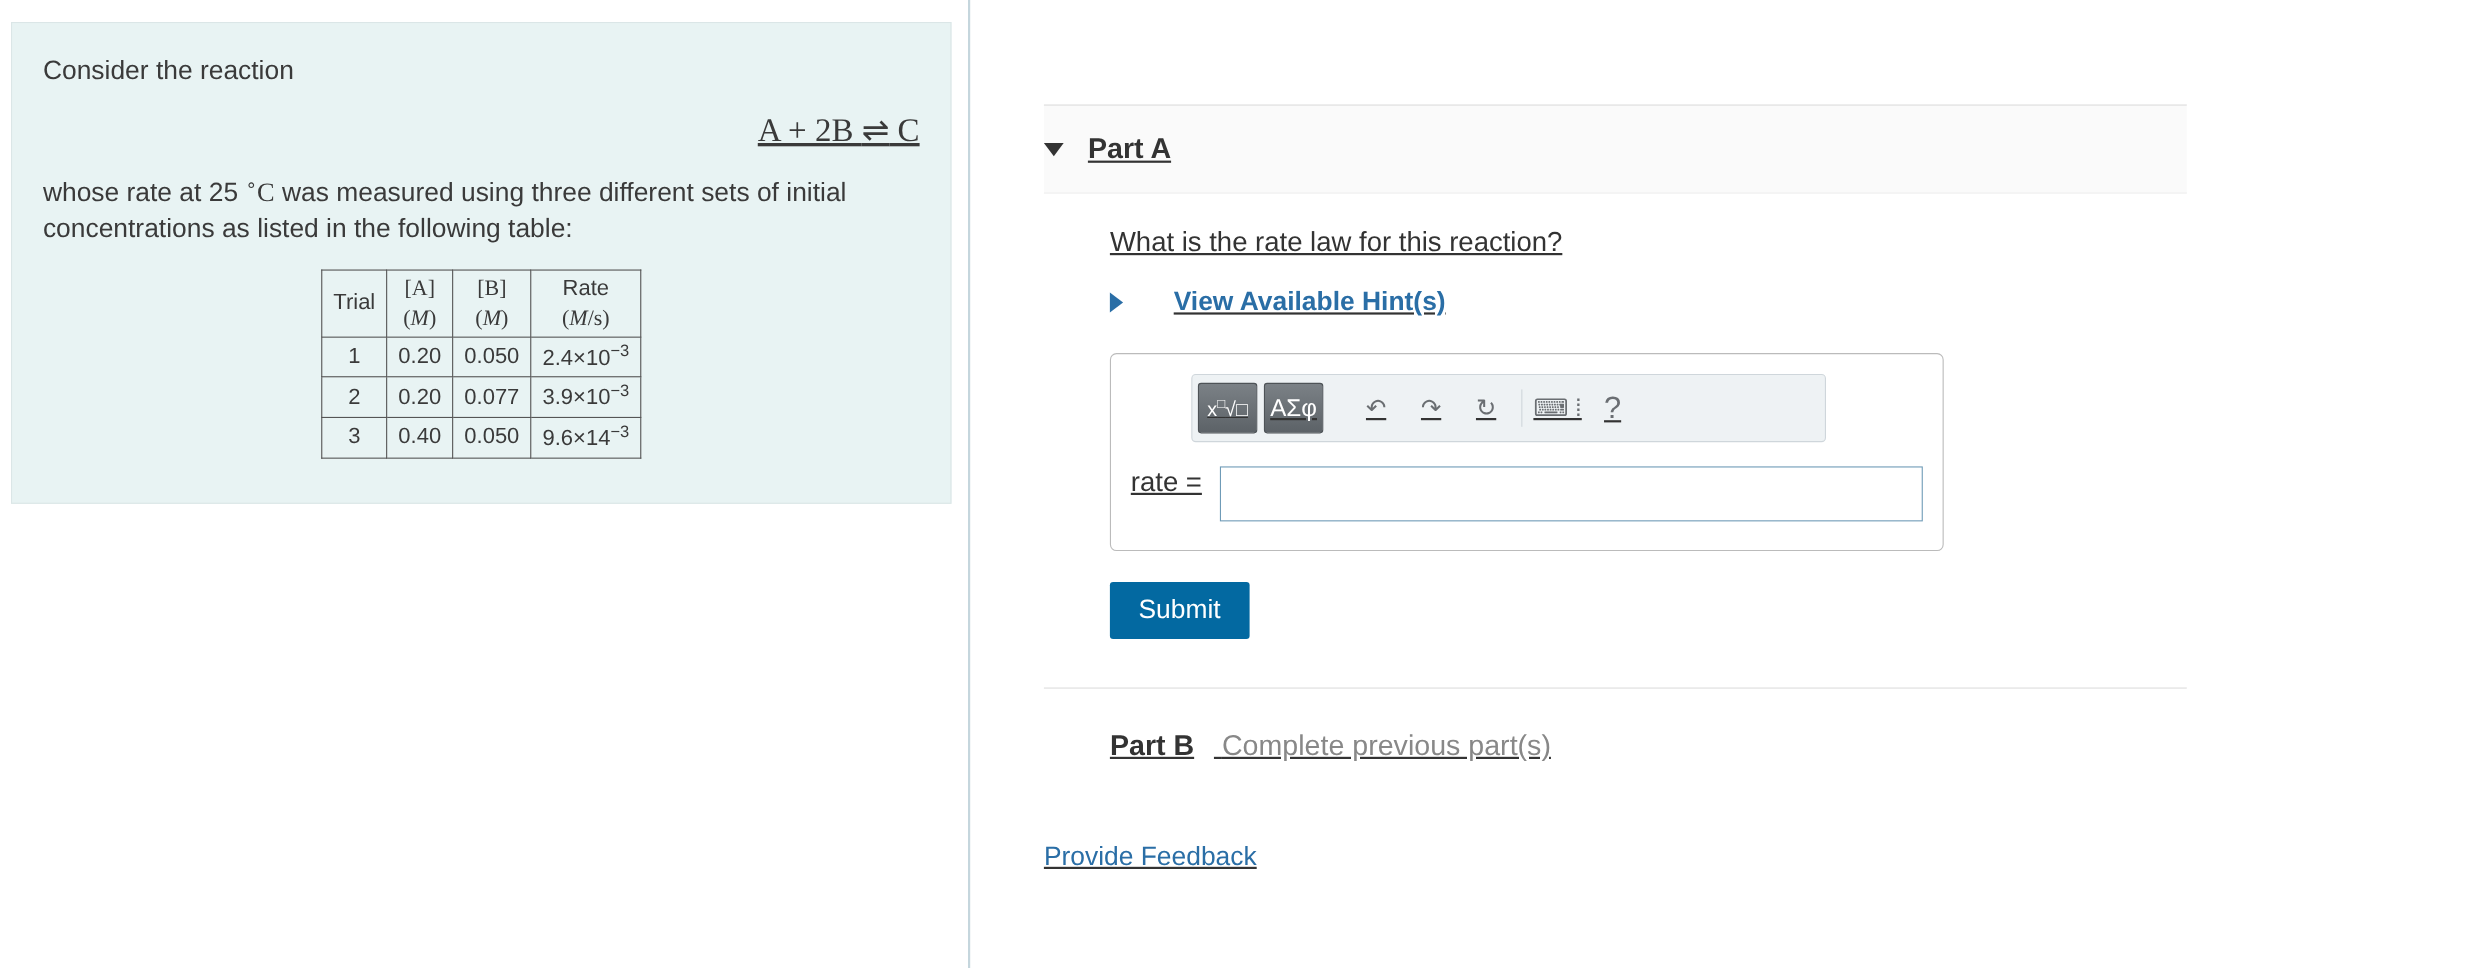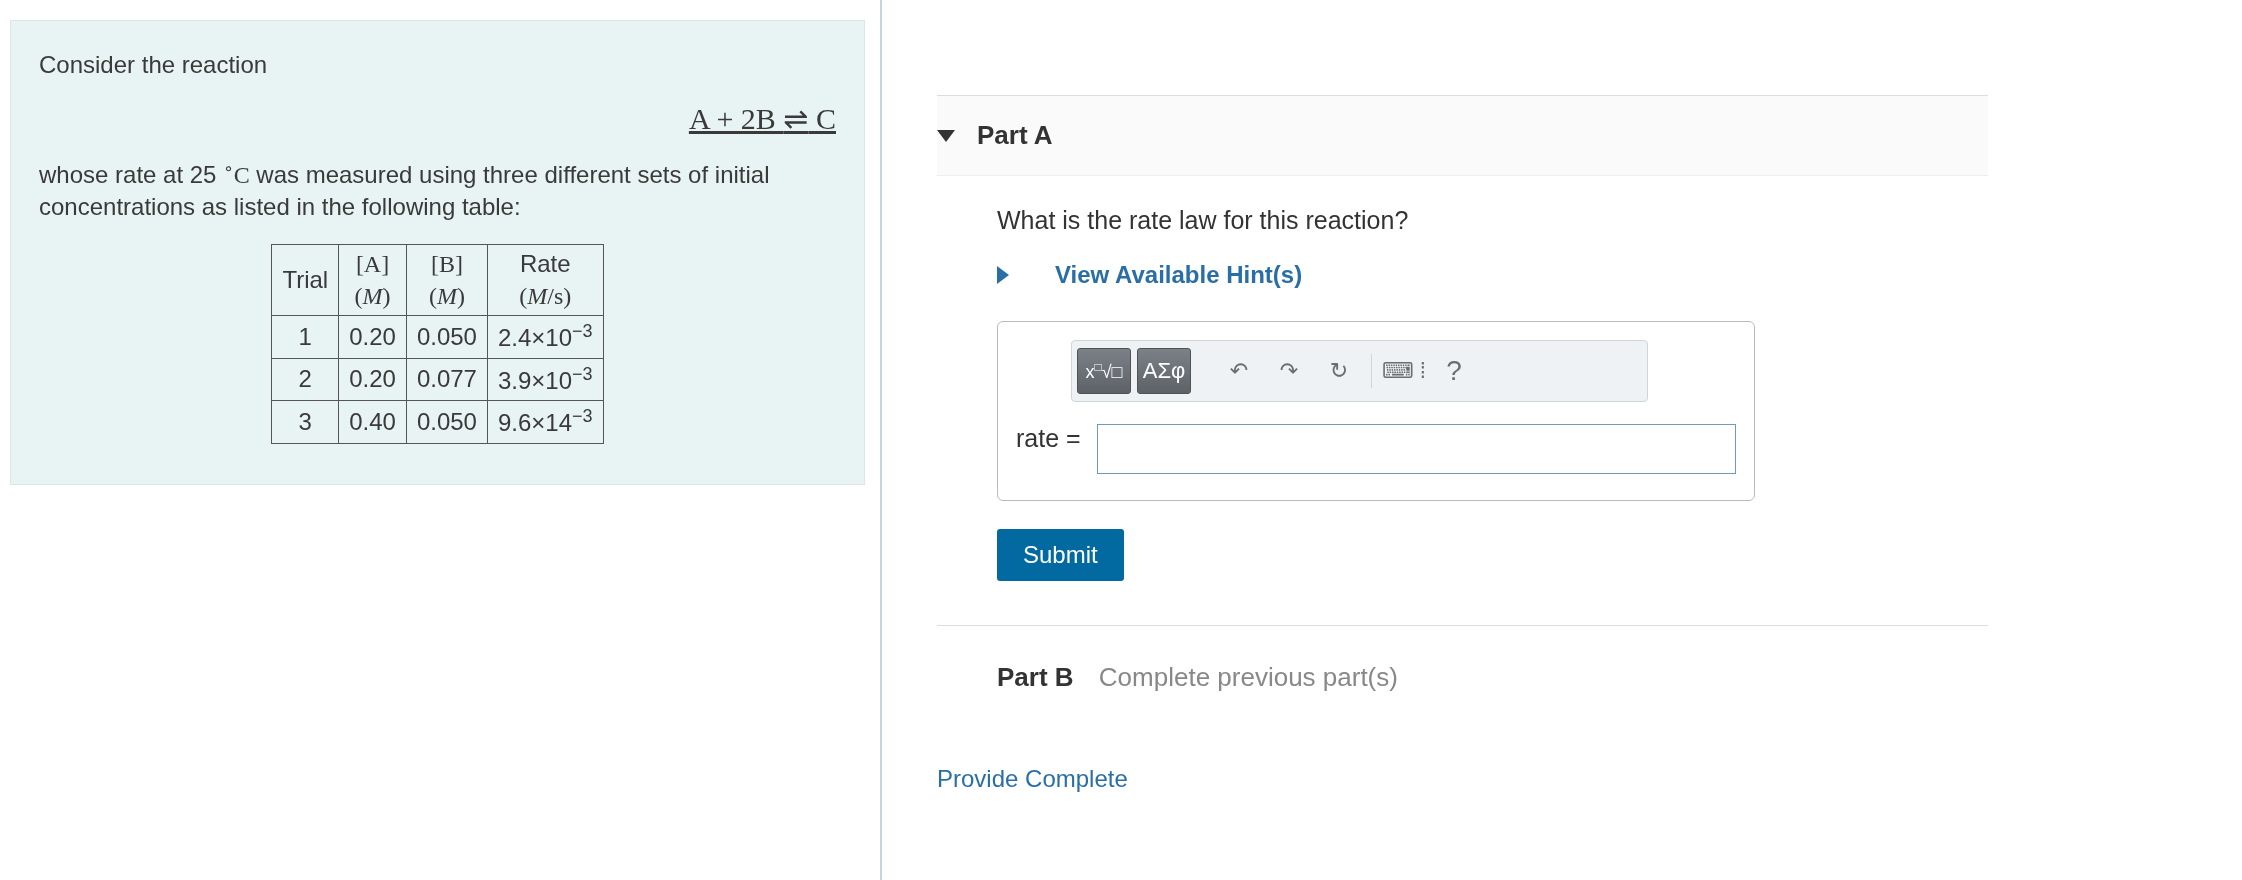--- a/index.html
+++ b/index.html
@@ -36,37 +36,38 @@
     text-decoration: underline;
   }
   .degc {
     font-family: "Times New Roman", serif;
   }
   .sup { vertical-align: super; font-size: 0.7em; }
 
   table.data {
     border-collapse: collapse;
     margin: 20px auto 0 auto;
-    font-size: 24px;
+    font-size: 20px;
   }
   table.data th, table.data td {
     border: 1px solid #555;
     padding: 3px 10px;
     text-align: center;
     font-weight: normal;
   }
   table.data th.hdr { font-family: Arial; }
   table.data .serif { font-family: "Times New Roman", serif; }
   table.data .ital { font-style: italic; }
   td.rate-cell { white-space: nowrap; }
   td.rate-cell .exp { font-size: 0.75em; vertical-align: super; }
 
   .right-col {
     flex: 1;
-    padding: 0 30px 0 0;
+    padding: 0 30px 0 12px;
+    text-decoration: underline;
   }
   .right-inner {
     padding-left: 55px;
   }
   .part-header {
     border-top: 1px solid #ddd;
     border-bottom: 1px solid #eee;
     background: #fafafa;
     padding: 24px 0 24px 0;
     margin-top: 95px;
@@ -299,18 +300,18 @@
 
         <button class="submit-btn">Submit</button>
 
         <hr class="sep">
 
         <div class="partb-row">
           <span class="partb-label">Part B</span>
           <span>Complete previous part(s)</span>
         </div>
 
-        <div class="feedback-link">Provide Complete</div>
+        <div class="feedback-link">Provide Feedback</div>
       </div>
     </div>
   </div>
 
 </div>
 
 </body></html>

